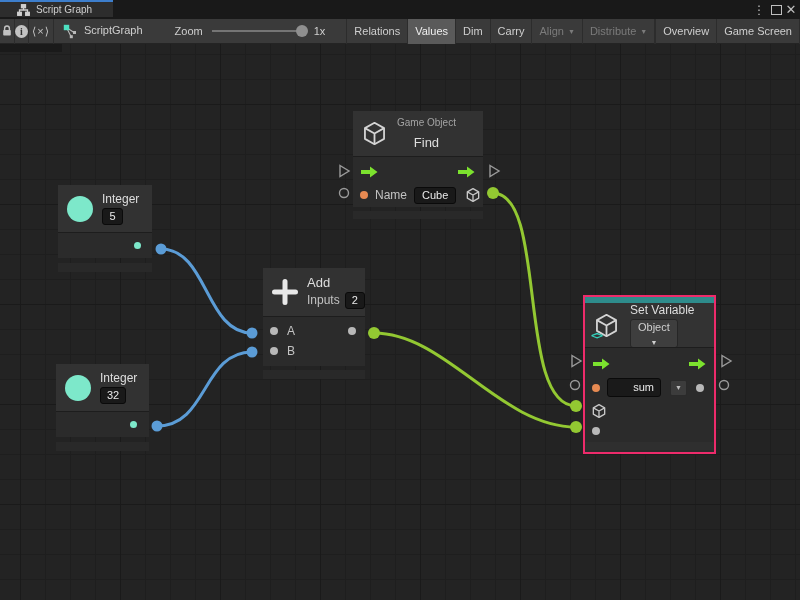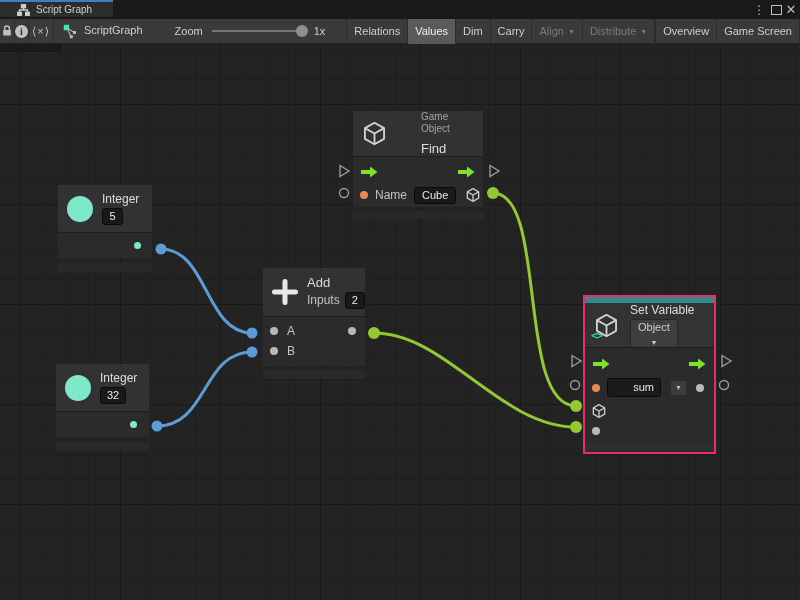--- a/index.html
+++ b/index.html
@@ -260,21 +260,21 @@
   </div>
 
   <div class="node" style="left:353px;top:67px;width:130px;">
     <div class="nhead" style="height:45px;padding:0 6px 0 8px;gap:9px;">
       <span style="display:flex;">
         <svg width="27" height="27" viewBox="0 0 24 24" fill="none" stroke="#d4d4d4" stroke-width="1.6" stroke-linejoin="round">
           <path d="M12 2.5 L20.5 7.25 V16.75 L12 21.5 L3.5 16.75 V7.25 Z"></path>
             <path d="M3.5 7.25 L12 12 L20.5 7.25 M12 12 V21.5"></path>
         </svg>
       </span>
-      <div style="display:flex;flex-direction:column;gap:7px;align-items:flex-start;margin-left:24px;">
+      <div style="display:flex;flex-direction:column;gap:7px;align-items:center;">
         <span class="nsub">Game Object</span>
         <span class="ntitle" style="font-size:13px;">Find</span>
       </div>
     </div>
     <div class="nbody" style="height:51px;padding-top:4px;">
       <div class="prow" style="height:22px;padding:0 8px;">
         <span style="display:flex;">
           <svg width="17" height="12" viewBox="0 0 17 12">
               <polygon points="0,4 9,4 9,0.5 16.5,6 9,11.5 9,8 0,8" fill="#7ce22e"></polygon>
             </svg>

